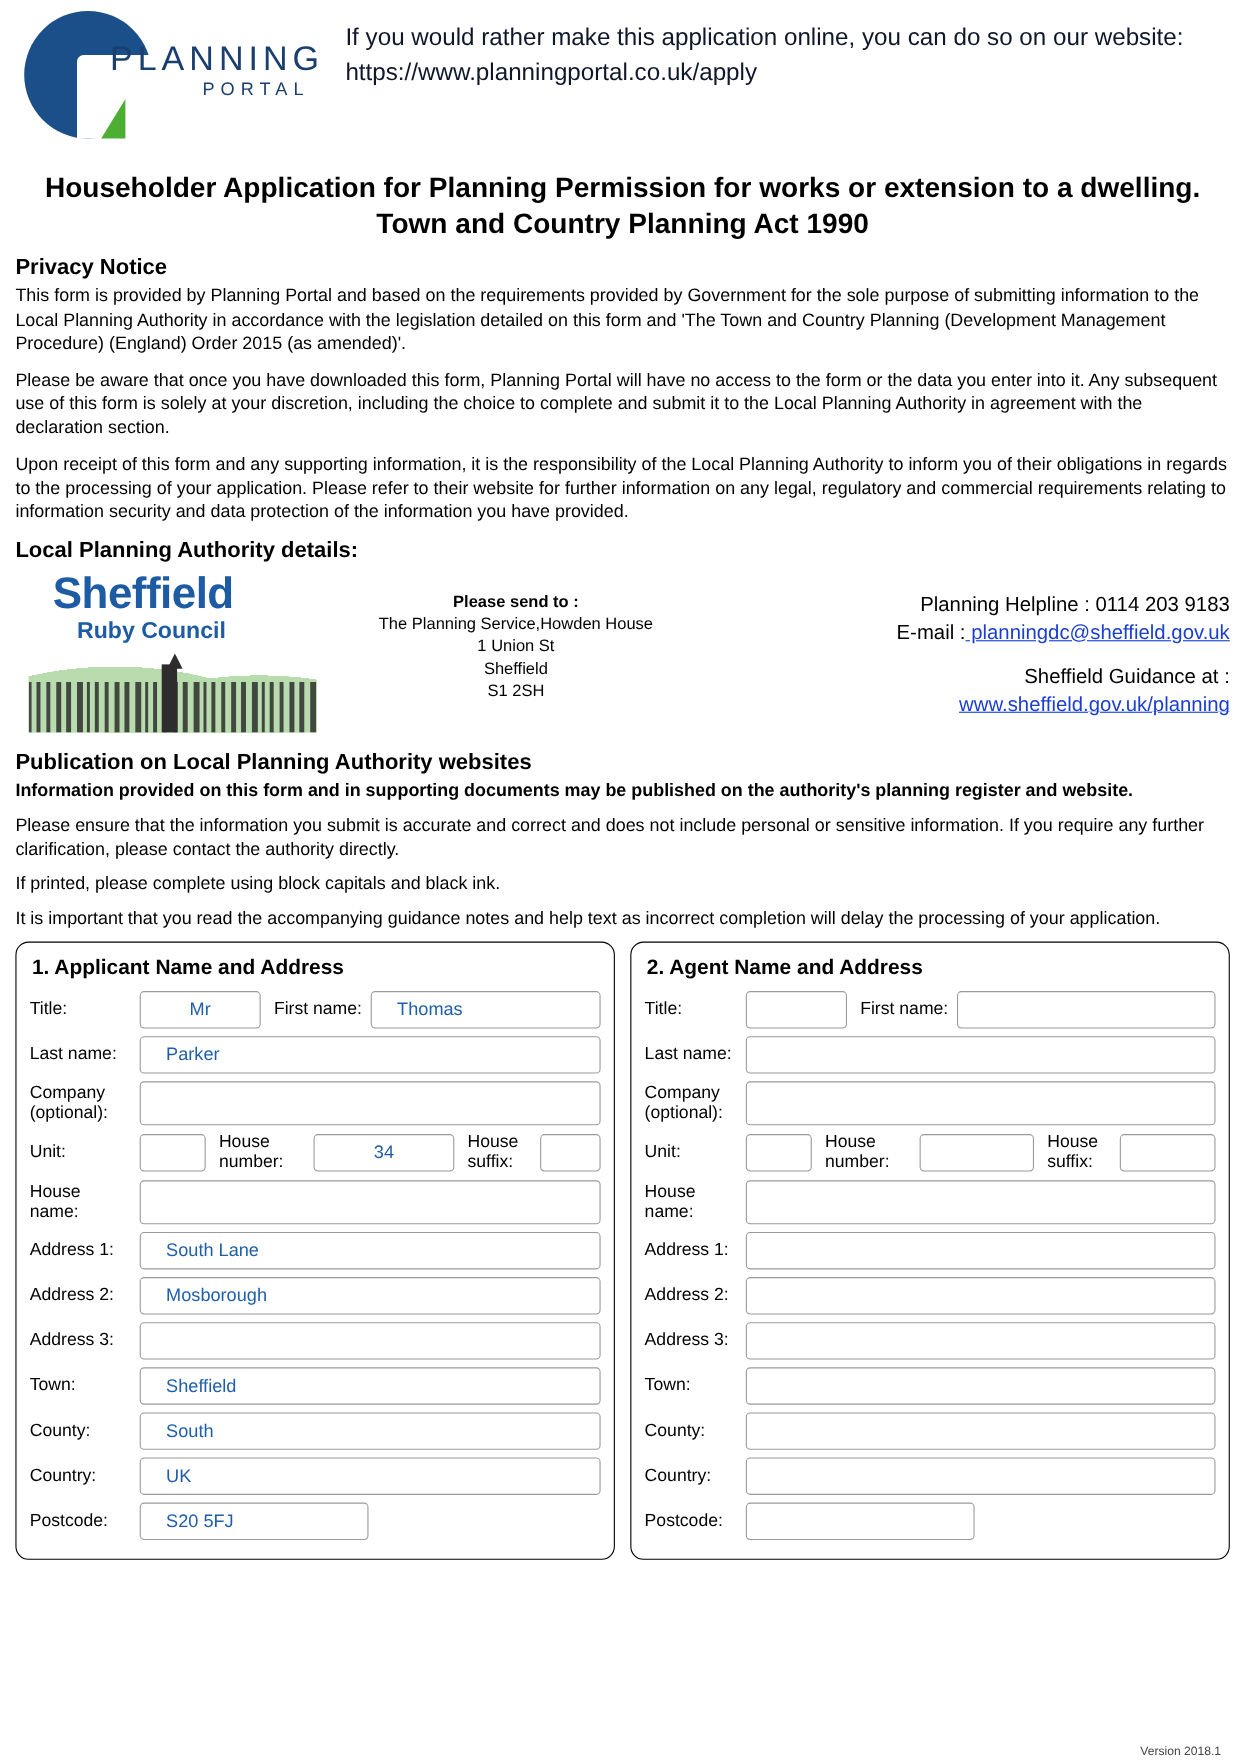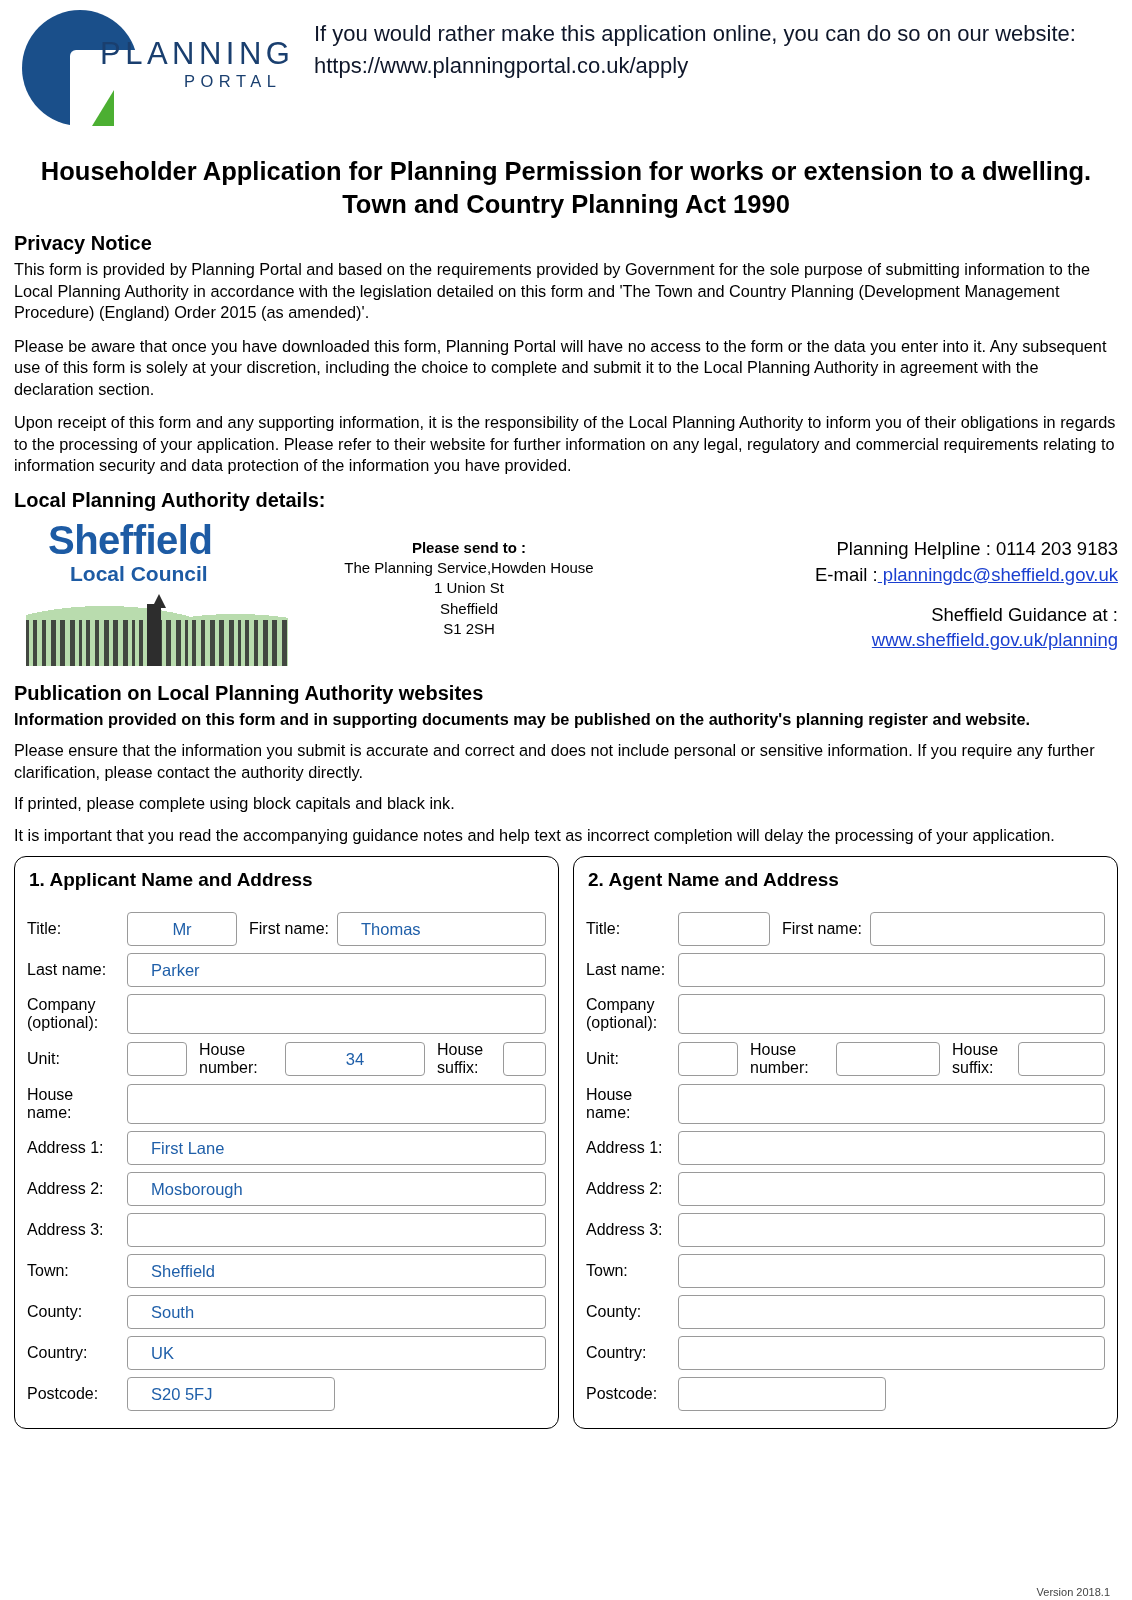--- a/index.html
+++ b/index.html
@@ -90,21 +90,21 @@
   .helpline { flex:1; text-align:right; font-size:18.5px; line-height:1.4; padding-top:16px;}
   .helpline a, .link { color:#1a3fd0; text-decoration:underline; }
   .helpline .gap { height:14px; }
 
   
   .forms { display:flex; gap:14px; margin-top:10px; }
   .fsec {
     flex:1; border:1.6px solid #000; border-radius:12px; padding:8px 12px 10px 12px;
     position:relative;
   }
-  .fsec h3 { font-size:19px; font-weight:bold; margin:4px 0 21px 2px; }
+  .fsec h3 { font-size:19px; font-weight:bold; margin:4px 0 10px 2px; }
   .row { display:flex; align-items:center; margin-bottom:7px; }
   .lbl { font-size:16px; white-space:nowrap; }
   .lbl.two { line-height:1.12; white-space:normal; }
   .fld {
     border:1.3px solid #9a9a9a; border-radius:4px; height:34px;
     background:#fff; display:flex; align-items:center; justify-content:center;
     font-size:16.5px; color:#1f5fa9; padding:0 6px; overflow:hidden;
   }
   .fld.left { justify-content:flex-start; padding-left:23px; }
   .grow { flex:1; }
@@ -142,21 +142,21 @@
   <h2 class="section-title">Privacy Notice</h2>
   <p class="body-text">This form is provided by Planning Portal and based on the requirements provided by Government for the sole purpose of submitting information to the Local Planning Authority in accordance with the legislation detailed on this form and 'The Town and Country Planning (Development Management Procedure) (England) Order 2015 (as amended)'.</p>
   <p class="body-text">Please be aware that once you have downloaded this form, Planning Portal will have no access to the form or the data you enter into it. Any subsequent use of this form is solely at your discretion, including the choice to complete and submit it to the Local Planning Authority in agreement with the declaration section.</p>
   <p class="body-text tight">Upon receipt of this form and any supporting information, it is the responsibility of the Local Planning Authority to inform you of their obligations in regards to the processing of your application. Please refer to their website for further information on any legal, regulatory and commercial requirements relating to information security and data protection of the information you have provided.</p>
 
   <h2 class="section-title">Local Planning Authority details:</h2>
 
   <div class="lpa">
     <div class="sheffield-logo">
       <div class="sheff-name">Sheffield</div>
-      <div class="sheff-sub">Local Council</div>
+      <div class="sheff-sub">Ruby Council</div>
       <div class="sheff-hill">
         <div class="skyline"></div>
         <div class="skyline-tower"></div>
         <div class="skyline-spire"></div>
       </div>
     </div>
 
     <div class="sendto">
       <div class="b">Please send to :</div>
       <div>The Planning Service,Howden House</div>
@@ -208,38 +208,38 @@
         <div class="fld left grow" style="height:40px"></div>
       </div>
 
       <div class="row">
         <span class="lbl" style="width:100px">Unit:</span>
         <div class="fld" style="width:60px"></div>
         <div class="sp12"></div>
         <span class="lbl two" style="width:86px">
           <span>House</span><br><span>number:</span>
         </span>
-        <div class="fld" style="width:140px">34</div>
+        <div class="fld" style="width:128px">34</div>
         <div class="sp12"></div>
         <span class="lbl two" style="width:66px">
           <span>House</span><br><span>suffix:</span>
         </span>
         <div class="fld grow"></div>
       </div>
 
       <div class="row">
         <span class="lbl two" style="width:100px">
           <span>House</span><br><span>name:</span>
         </span>
         <div class="fld left grow" style="height:40px"></div>
       </div>
 
       <div class="row">
         <span class="lbl" style="width:100px">Address 1:</span>
-        <div class="fld left grow">First Lane</div>
+        <div class="fld left grow">South Lane</div>
       </div>
       <div class="row">
         <span class="lbl" style="width:100px">Address 2:</span>
         <div class="fld left grow">Mosborough</div>
       </div>
       <div class="row">
         <span class="lbl" style="width:100px">Address 3:</span>
         <div class="fld left grow"></div>
       </div>
       <div class="row">

